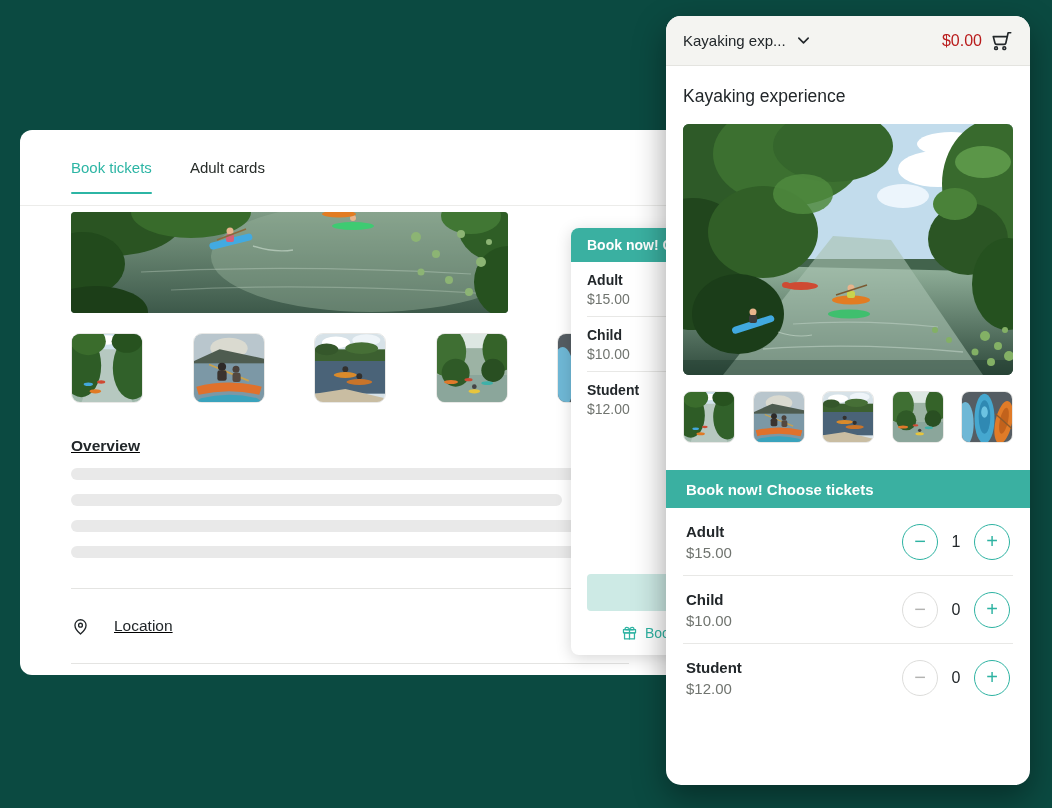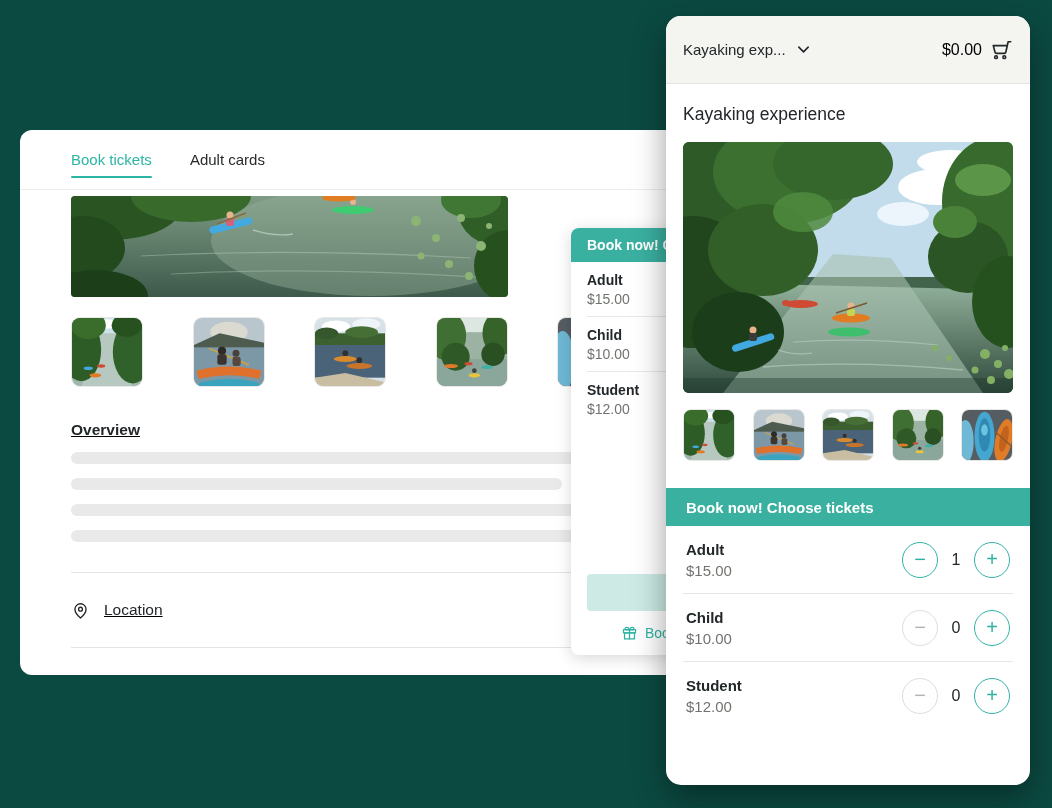--- a/index.html
+++ b/index.html
@@ -3,61 +3,61 @@
 <meta charset="utf-8">
 <style>
   * { box-sizing: border-box; margin: 0; padding: 0; }
   html,body { width:1052px; height:808px; }
   body { font-family: "Liberation Sans", sans-serif; background:#0b4a41; }
   .canvas { position:relative; width:1052px; height:808px; background:#0b4a41; overflow:hidden; }
   .card { background:#fff; position:absolute; }
 
   
   .left-card { left:20px; top:130px; width:660px; height:545px; border-radius:12px; z-index:1; overflow:hidden; }
-  .tabbar { display:flex; align-items:center; gap:38px; height:60px; padding:0 51px; border-bottom:1px solid #ececea; }
+  .tabbar { display:flex; align-items:center; gap:38px; height:76px; padding:0 51px; border-bottom:1px solid #ececea; }
   .tab { font-size:15px; color:#272c29; position:relative; height:100%; display:flex; align-items:center; cursor:pointer; }
   .tab.active { color:#2cb5a4; }
   .tab.active::after { content:""; position:absolute; left:0; right:0; bottom:11px; height:2px; background:#2cb5a4; border-radius:2px; }
   .left-content { padding:6px 51px 0;text-decoration:underline; }
   .main-photo { width:437px; height:101px; border-radius:4px; overflow:hidden; }
   .thumbs-l { display:flex; justify-content:space-between; margin-top:20px; }
   .thumb-l { width:72px; height:70px; border-radius:9px; overflow:hidden; border:1px solid #e8e8e6; background:#fff; }
   .overview-h { margin-top:34px; font-size:15.5px; font-weight:bold; color:#22272a; }
   .skel { margin-top:13px; }
   .skel .line { height:12px; border-radius:6px; background:#e9e9e9; margin-bottom:14px; }
   .w1{width:100%} .w2{width:88%} .w3{width:100%} .w4{width:91%}
   .divider { height:1px; background:#e4e4e2; }
   .div-top { margin-top:30px; }
   .loc-row { height:74px; display:flex; align-items:center; }
-  .loc-left { display:flex; align-items:center; gap:14px; flex:1; }
+  .loc-left { display:flex; align-items:center; gap:24px; flex:1; }
   .loc-label { font-size:15.5px; color:#22272a; }
   .icon-svg { display:block; }
 
   
   .mini-card { left:571px; top:228px; width:220px; height:427px; border-radius:8px; z-index:2;
                box-shadow:0 3px 16px rgba(0,0,0,.16); overflow:hidden; display:flex; flex-direction:column; }
   .mini-banner { height:34px; background:#3ab0a1; color:#fff; font-size:14px; font-weight:bold;
                  display:flex; align-items:center; padding:0 16px; white-space:nowrap; overflow:hidden; flex:none; }
   .mini-rows { padding:0 16px; }
   .mini-row { padding:10px 0 9px; border-bottom:1px solid #e8e8e6; }
   .mini-row:last-child { border-bottom:none; }
   .mini-name { font-size:14px; font-weight:bold; color:#22272a; }
   .mini-price { font-size:14px; color:#70746f; margin-top:3px; }
   .mini-spacer { flex:1; }
   .mini-btn { margin:0 16px; height:37px; border:none; border-radius:4px; background:#cdeae5; flex:none; width:calc(100% - 32px); }
   .mini-gift { margin:13px 0 14px 50px; display:flex; align-items:center; gap:7px; color:#2eb3a2; font-size:14px; white-space:nowrap; cursor:pointer; }
 
   
   .panel { left:666px; top:16px; width:364px; height:769px; border-radius:15px; z-index:3;
            box-shadow:0 12px 32px rgba(0,0,0,.38); overflow:hidden; }
-  .panel-header { height:68px; background:#f4f4f1; border-bottom:1px solid #e4e4e0;
+  .panel-header { height:50px; background:#f4f4f1; border-bottom:1px solid #e4e4e0;
                   display:flex; align-items:center; justify-content:space-between; padding:0 17px; }
   .selector { display:flex; align-items:center; gap:10px; font-size:15px; color:#22272a; cursor:pointer; }
   .cart-box { display:flex; align-items:center; gap:9px; cursor:pointer; }
-  .cart-total { font-size:16px; color:#000000; }
+  .cart-total { font-size:16px; color:#b91c1c; }
   .panel-body { padding:0 17px; }
   .panel-title { margin-top:20px; font-size:17.5px; font-weight:normal; color:#22272a; }
   .panel-photo { margin-top:17px; width:330px; height:251px; border-radius:6px; overflow:hidden; }
   .thumbs-r { display:flex; justify-content:space-between; margin-top:16px; }
   .thumb-r { width:52px; height:52px; border-radius:8px; overflow:hidden; border:1px solid #e8e8e6; background:#fff; }
   .banner { margin:27px -17px 0; height:38px; background:#3ab0a1; color:#fff; font-size:15px; font-weight:bold;
             display:flex; align-items:center; padding:0 20px; }
   .trow { height:68px; display:flex; align-items:center; justify-content:space-between; border-bottom:1px solid #e8e8e6; padding:0 3px; }
   .trow:last-child { border-bottom:none; }
   .tname { font-size:15px; font-weight:bold; color:#22272a; }

